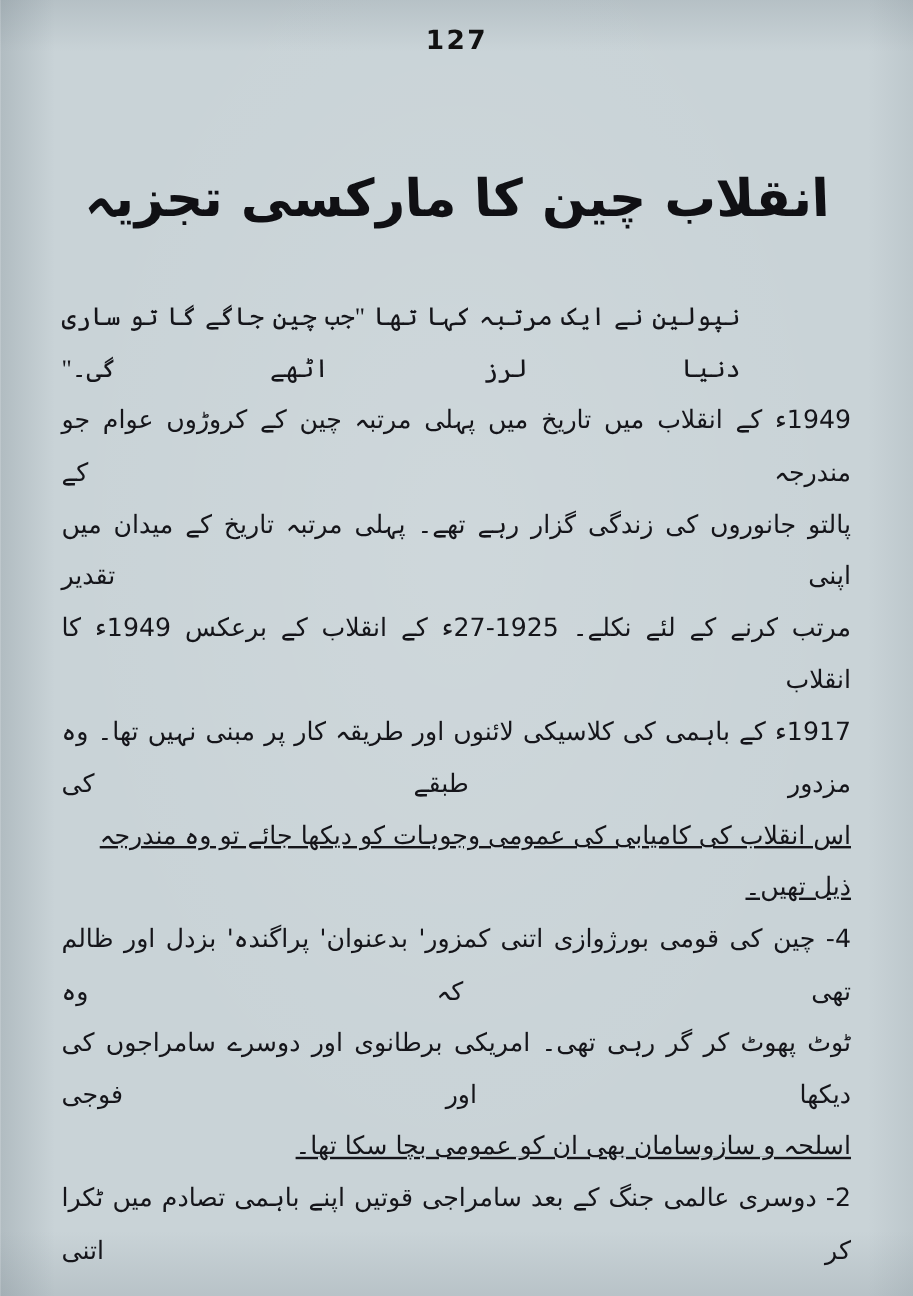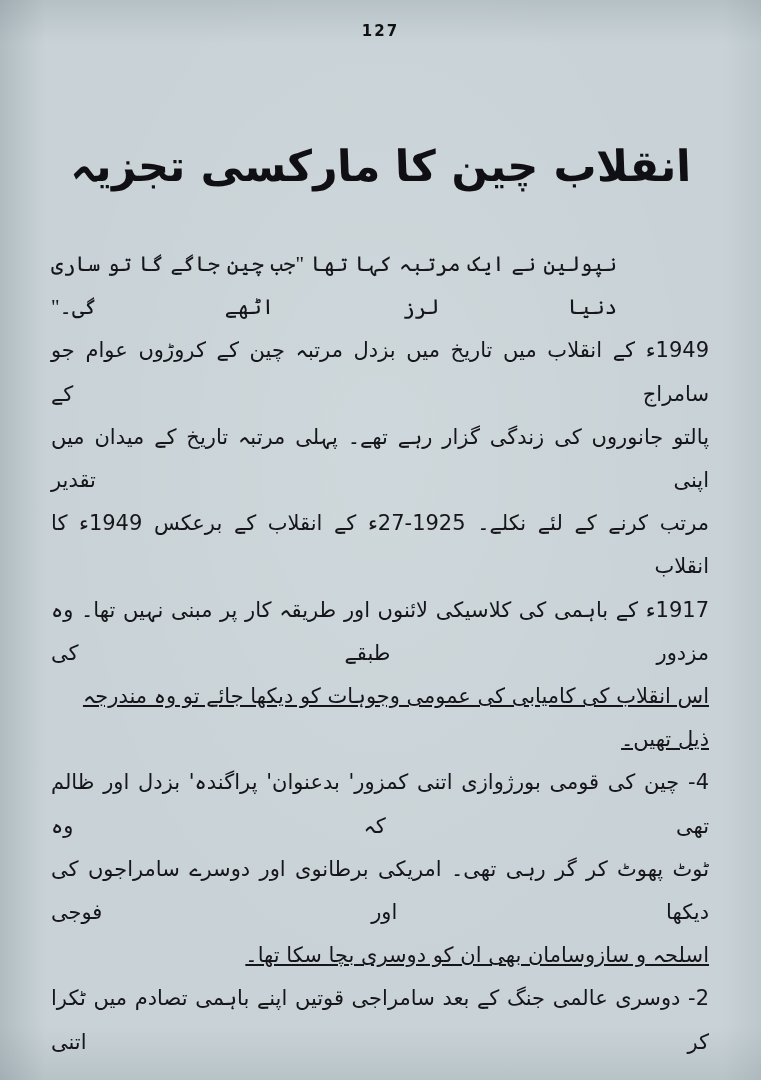--- a/index.html
+++ b/index.html
@@ -16,21 +16,21 @@
       radial-gradient(ellipse at 50% 42%, rgba(255,255,255,0.10), rgba(0,0,0,0) 62%),
       linear-gradient(to left, rgba(80,95,105,0.10), rgba(0,0,0,0) 5%, rgba(0,0,0,0) 94%, rgba(80,95,105,0.20)),
       linear-gradient(to bottom, rgba(80,95,105,0.16), rgba(0,0,0,0) 4%, rgba(0,0,0,0) 95%, rgba(80,95,105,0.14)),
       #c9d3d7;
   }
   .page-number {
     position: absolute;
     top: 22px; left: 0; right: 0;
     text-align: center;
     font-weight: 700;
-    font-size: 15px;
+    font-size: 22px;
     letter-spacing: 2px;
     direction: ltr;
     color: #111;
   }
   .chapter-title {
     position: absolute;
     top: 122px; left: 0; right: 0;
     text-align: center;
     font-weight: 700;
     font-size: 43px;
@@ -57,25 +57,25 @@
 <body>
 
 <div class="page">
 
   <div class="page-number">127</div>
 
   <div class="chapter-title">انقلاب چین کا مارکسی تجزیہ</div>
 
   <div class="body-text">
     <div class="line fill indent-lg">نپولین نے ایک مرتبہ کہا تھا "جب چین جاگے گا تو ساری دنیا لرز اٹھے گی۔"</div>
-    <div class="line fill">1949ء کے انقلاب میں تاریخ میں بزدل مرتبہ چین کے کروڑوں عوام جو سامراج کے</div>
+    <div class="line fill">1949ء کے انقلاب میں تاریخ میں پہلی مرتبہ چین کے کروڑوں عوام جو مندرجہ کے</div>
     <div class="line fill">پالتو جانوروں کی زندگی گزار رہے تھے۔ پہلی مرتبہ تاریخ کے میدان میں اپنی تقدیر</div>
     <div class="line fill">مرتب کرنے کے لئے نکلے۔ 1925-27ء کے انقلاب کے برعکس 1949ء کا انقلاب</div>
     <div class="line fill">1917ء کے باہمی کی کلاسیکی لائنوں اور طریقہ کار پر مبنی نہیں تھا۔ وہ مزدور طبقے کی</div>
     <div class="line end">اس انقلاب کی کامیابی کی عمومی وجوہات کو دیکھا جائے تو وہ مندرجہ ذیل تھیں۔</div>
     <div class="line fill">4- چین کی قومی بورژوازی اتنی کمزور' بدعنوان' پراگندہ' بزدل اور ظالم تھی کہ وہ</div>
     <div class="line fill">ٹوٹ پھوٹ کر گر رہی تھی۔ امریکی برطانوی اور دوسرے سامراجوں کی دیکھا اور فوجی</div>
-    <div class="line end">اسلحہ و سازوسامان بھی ان کو دوسری بچا سکا تھا۔</div>
+    <div class="line end">اسلحہ و سازوسامان بھی ان کو عمومی بچا سکا تھا۔</div>
     <div class="line fill">2- دوسری عالمی جنگ کے بعد سامراجی قوتیں اپنے باہمی تصادم میں ٹکرا کر اتنی</div>
 
   </div>
 
 </div>
 
 </body></html>

